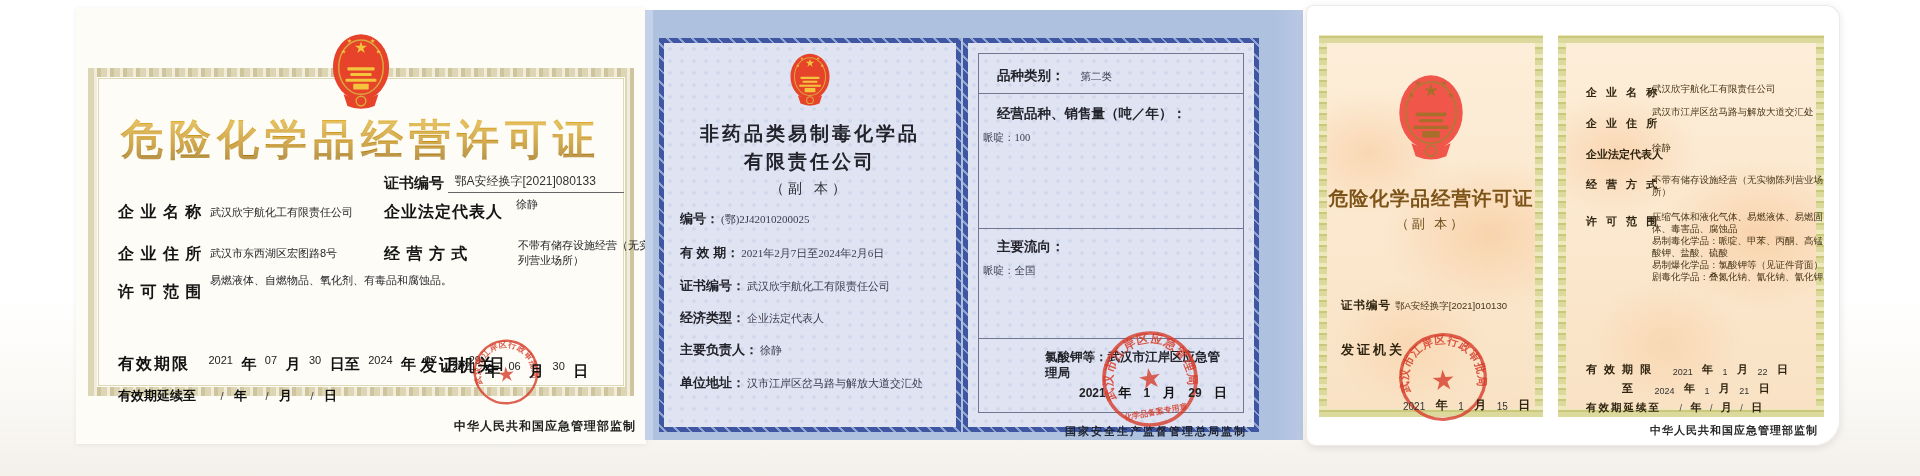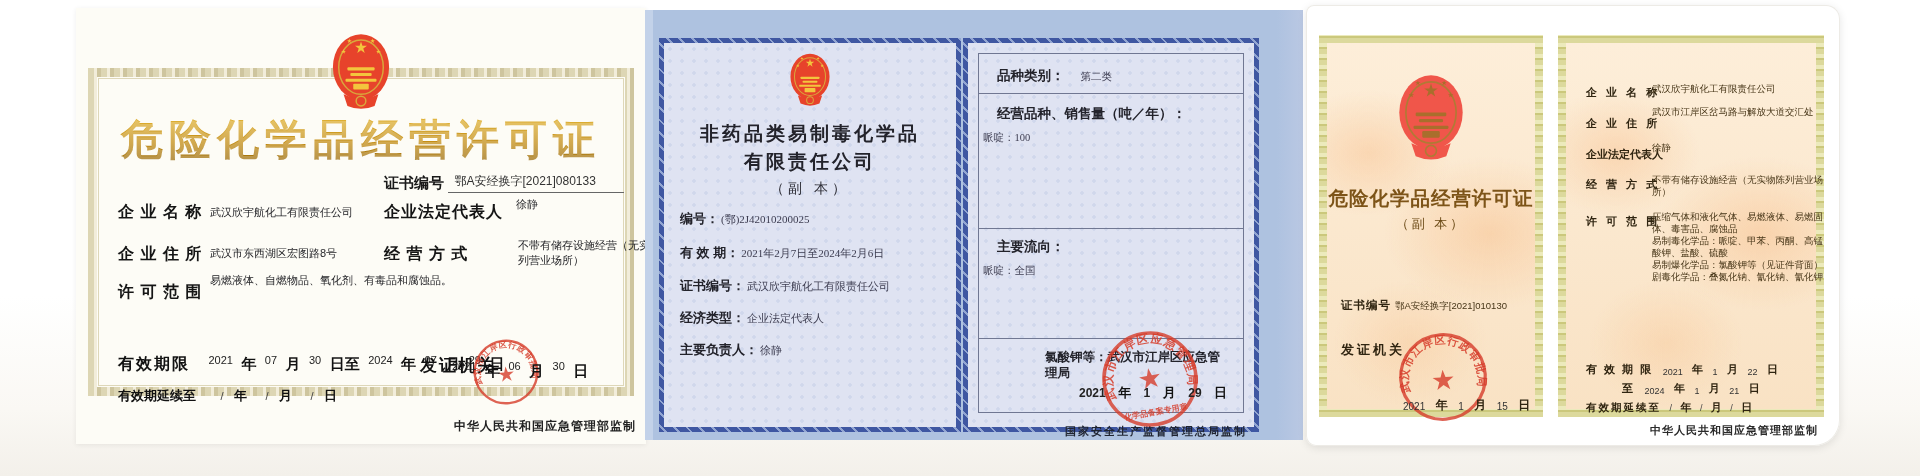--- a/index.html
+++ b/index.html
@@ -115,21 +115,21 @@
   .date-c .num{font-size:10px;top:1px;margin:0 6px;}
   .date-c .unit{font-size:12px;}
   .lc2{position:absolute;left:20px;font-size:11px;font-weight:700;color:#2f2410;letter-spacing:3px;white-space:nowrap;}
   .vc2{position:absolute;left:86px;font-size:9.5px;color:#463517;width:172px;line-height:12px;}
   .c2-company-l{top:42px;} .c2-company-v{top:40px;}
   .c2-address-l{top:73px;}  .c2-address-v{top:63px;}
   .c2-legal-l{top:104px;letter-spacing:0;} .c2-legal-v{top:99px;}
   .c2-mode-l{top:134px;}    .c2-mode-v{top:131px;}
   .c2-scope-l{top:171px;}   .c2-scope-v{top:168px;}
   .valid-c{position:absolute;white-space:nowrap;}
-  .valid-c .lcv{font-size:11px;font-weight:700;color:#2f2410;letter-spacing:2px;}
+  .valid-c .lcv{font-size:11px;font-weight:700;color:#2f2410;letter-spacing:2px;margin-right:10px;}
   .num-c{font-size:9px;color:#333;position:relative;top:2px;margin:0 5px;}
   .unit-c{font-size:11px;font-weight:700;color:#2f2410;}
   .vrow1{left:20px;top:316px;} .vrow2{left:56px;top:335px;} .vrow3{left:20px;top:354px;}
   .slash-c{font-size:9px;color:#444;margin:0 4px;}
   .footer-c{position:absolute;right:22px;top:418px;font-size:11px;font-weight:700;color:#2a2a2a;letter-spacing:1px;}
 </style>
 </head>
 <body>
 
 <svg width="0" height="0" style="position:absolute">
@@ -243,20 +243,23 @@
         <span class="lb">有 效 期：</span><span class="vb">2021年2月7日至2024年2月6日</span>
       </div>
       <div class="row-b rb-name">
         <span class="lb">证书编号：</span><span class="vb">武汉欣宇航化工有限责任公司</span>
       </div>
       <div class="row-b rb-econ">
         <span class="lb">经济类型：</span><span class="vb">企业法定代表人</span>
       </div>
       <div class="row-b rb-prin">
         <span class="lb">主要负责人：</span><span class="vb">徐静</span>
+      </div>
+      <div class="row-b rb-addr">
+        <span class="lb">单位地址：</span><span class="vb">汉市江岸区岔马路与解放大道交汇处</span>
       </div>
     </div>
     <div class="panel-b panel-b2">
       <div class="inner-b2">
         <div class="s-b s1-b">
           <span class="lb2">品种类别：</span><span class="vb2">第二类</span>
         </div>
         <div class="s-b s2-b">
           <span class="lb2">经营品种、销售量（吨／年）：</span>
           <span class="vb2">哌啶：100</span>

